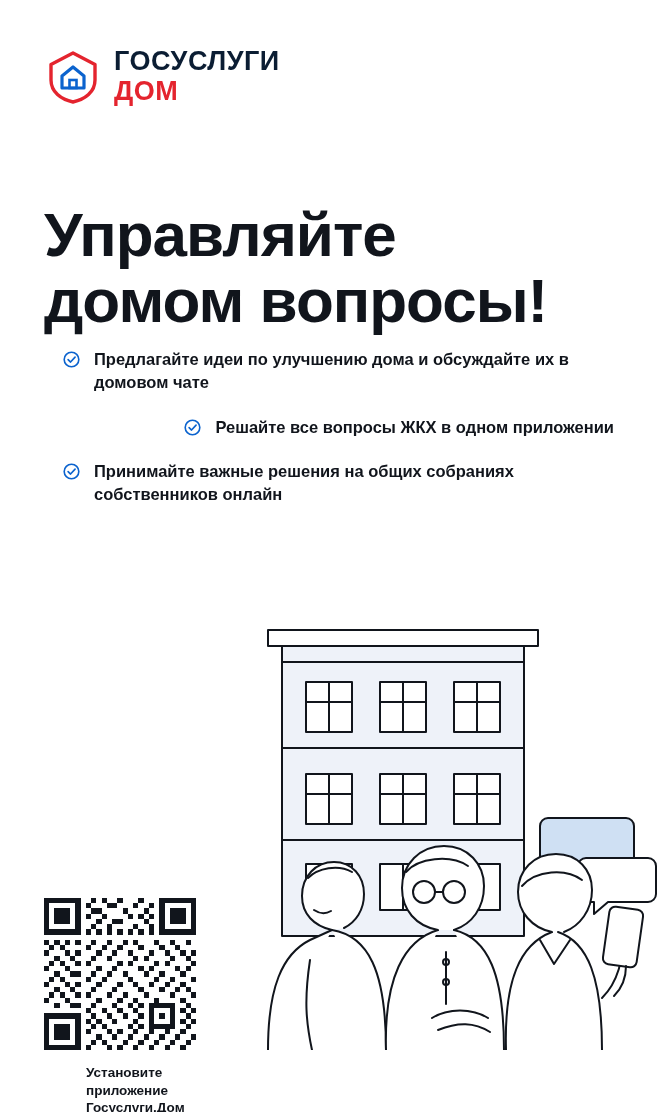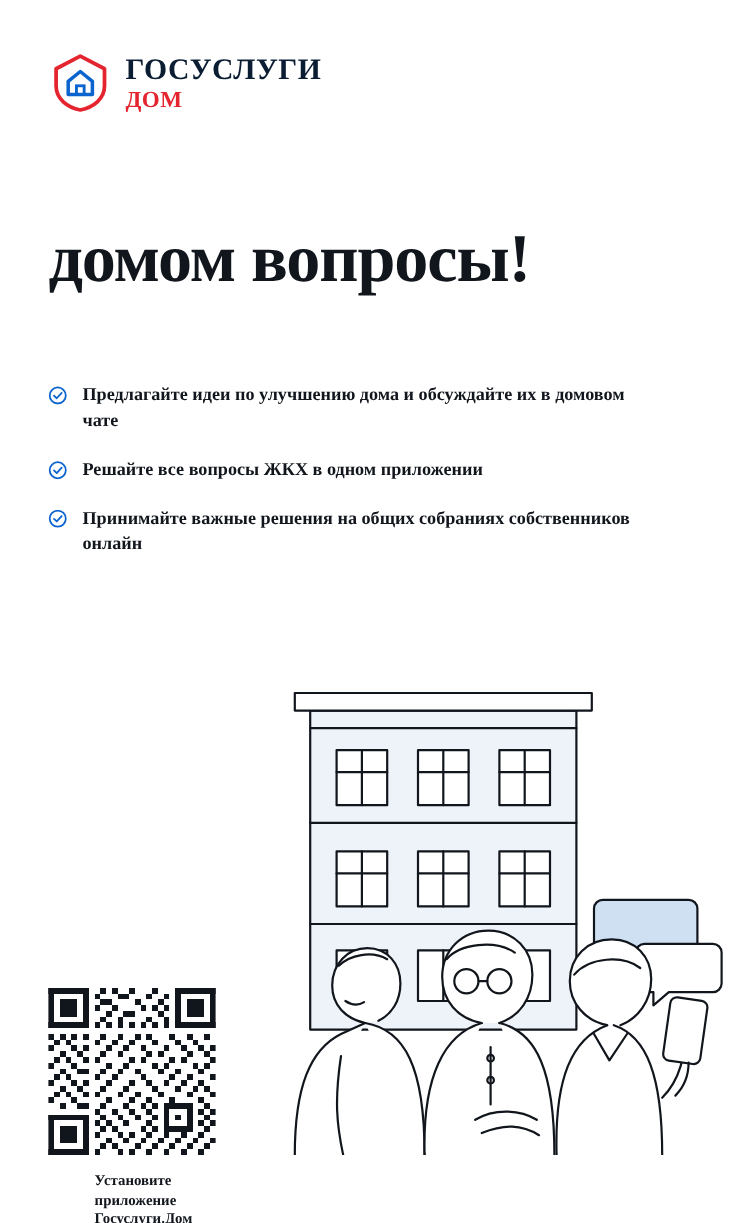--- a/index.html
+++ b/index.html
@@ -14,21 +14,20 @@
     color: #11151c;
     overflow: hidden;
     position: relative;
   }
 
   .poster {
     position: relative;
     width: 613px;
     height: 1112px;
     box-sizing: border-box;
-    font-family: Liberation Serif, serif;
   }
 
   
   .logo-block {
     position: absolute;
     left: 46px;
     top: 48px;
     display: flex;
     align-items: center;
     gap: 14px;
@@ -44,21 +43,21 @@
     justify-content: center;
     line-height: 1.0;
   }
   .logo-line1 {
     font-size: 27px;
     font-weight: bold;
     letter-spacing: 0.5px;
     color: #0b1d33;
   }
   .logo-line2 {
-    font-size: 21px;
+    font-size: 27px;
     font-weight: bold;
     letter-spacing: 0.5px;
     color: #e4242e;
     margin-top: 3px;
   }
 
   
   .headline {
     position: absolute;
     left: 44px;
@@ -79,20 +78,21 @@
     position: absolute;
     left: 44px;
     top: 348px;
     width: 570px;
   }
   .bullet {
     display: flex;
     align-items: flex-start;
     gap: 14px;
     margin-bottom: 22px;
+    justify-content: flex-end;
   }
   .bullet:last-child { margin-bottom: 0; }
   .check-icon {
     flex: 0 0 auto;
     width: 17px;
     height: 17px;
     margin-top: 3px;
   }
   .bullet-text {
     font-size: 16.5px;
@@ -145,20 +145,21 @@
         <rect x="23.5" y="30" width="7" height="8" fill="none" stroke="#0b63ce" stroke-width="2.6"></rect>
       </svg>
     </span>
     <span class="logo-text">
       <span class="logo-line1">ГОСУСЛУГИ</span>
       <span class="logo-line2">ДОМ</span>
     </span>
   </div>
 
   <h1 class="headline">
+    <span>Управляйте</span>
     <span>домом вопросы!</span>
   </h1>
 
   <div class="bullets">
 
     <div class="bullet">
       <span class="check-icon">
         <svg viewBox="0 0 20 20" width="17" height="17" aria-hidden="true">
           <circle cx="10" cy="10" r="8.6" fill="none" stroke="#0b63ce" stroke-width="1.9"></circle>
           <path d="M6 10.2 L8.9 13 L14.2 7.2" fill="none" stroke="#0b63ce" stroke-width="1.9" stroke-linecap="round" stroke-linejoin="round"></path>

